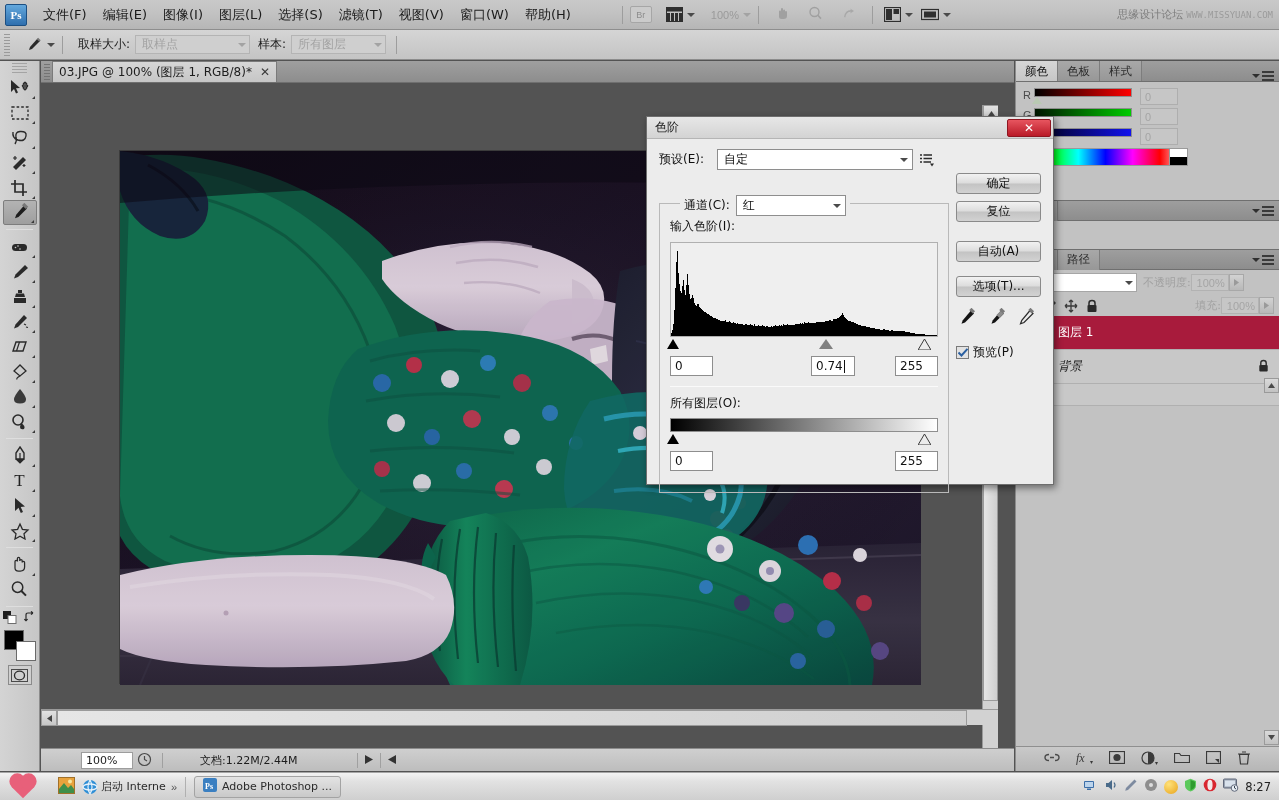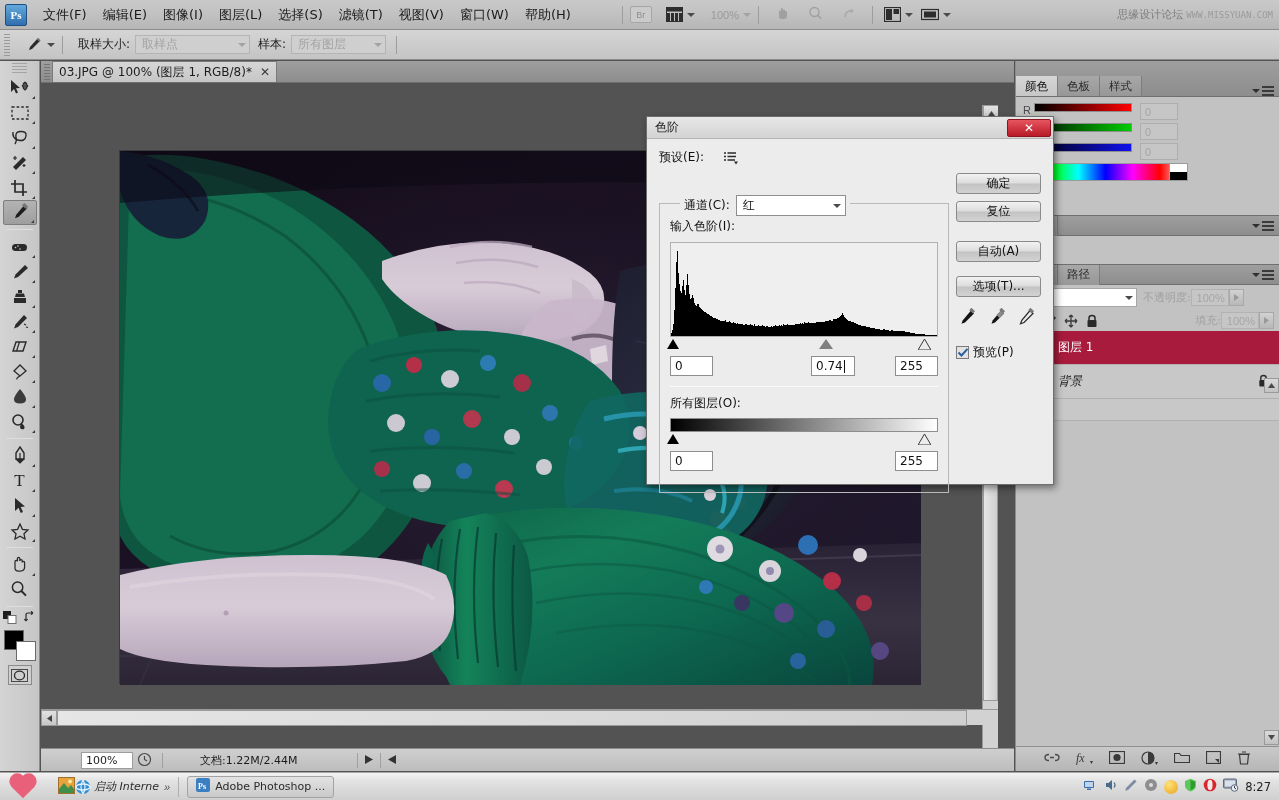--- a/index.html
+++ b/index.html
@@ -127,21 +127,21 @@
     background:#d2d2d2; border-left:1px solid #9a9a9a;}
   .hscroll { position:absolute; left:0; bottom:23px; width:957px; height:16px;
     background:#d2d2d2; border-top:1px solid #9a9a9a;}
   .sb-arrow { width:16px;height:16px; background:linear-gradient(to bottom,#e2e2e2,#c6c6c6);
     border:1px solid #9a9a9a; display:flex;align-items:center;justify-content:center;}
   .sb-thumb { background:linear-gradient(to right,#e6e6e6,#cfcfcf); border:1px solid #9a9a9a;}
 
   
   .rightpanel { position:absolute; left:1015px; top:61px; width:264px; height:710px;
     background:#c2c2c2; border-left:1px solid #8c8c8c;}
-  .p-tabrow { display:flex; align-items:flex-end; height:36px;
+  .p-tabrow { display:flex; align-items:flex-end; height:21px;
     background:linear-gradient(to bottom,#9e9e9e,#8d8d8d); border-bottom:1px solid #6f6f6f;}
   .p-tab { height:20px; padding:0 9px; display:flex;align-items:center;
     font-size:11.5px; color:#2a2a2a; background:linear-gradient(to bottom,#a8a8a8,#979797);
     border-right:1px solid #7d7d7d; font-family:"DejaVu Sans",sans-serif;}
   .p-tab.active { background:linear-gradient(to bottom,#d6d6d6,#c6c6c6); color:#111; }
   .p-menu { margin-left:auto; display:flex;align-items:center; padding-right:5px; gap:2px;}
   .hamb { width:12px;height:10px;
     background-image:repeating-linear-gradient(to bottom,#3a3a3a 0 2px,transparent 2px 4px);}
   .panelbody { background:#c2c2c2; padding:6px 7px; }
   .colrow { display:flex; align-items:flex-start; margin-bottom:3px; }
@@ -229,21 +229,21 @@
     display:flex;align-items:center;justify-content:center;}
 
   
   .taskbar { position:absolute; left:0; bottom:0; width:1279px; height:28px;
     background:linear-gradient(to bottom,#f3f3f3 0%,#e2e2e2 30%,#cfcfcf 100%);
     border-top:1px solid #a6a6a6; display:flex; align-items:center; }
   .startbtn { width:46px;height:26px; display:flex;align-items:center;justify-content:center;}
   .heart { width:16px;height:16px; background:#e8607a; transform:rotate(-45deg); position:relative;}
   .heart:before,.heart:after{content:"";position:absolute;width:16px;height:16px;background:#e8607a;border-radius:50%;}
   .heart:before{top:-8px;left:0;} .heart:after{top:0;left:8px;}
-  .qlaunch { display:flex; align-items:center; gap:0; margin-left:12px;font-style:italic;}
+  .qlaunch { display:flex; align-items:center; gap:7px; margin-left:12px;}
   .tb-task { height:22px; background:linear-gradient(to bottom,#e3e3e3,#c9c9c9);
     border:1px solid #a3a3a3; border-radius:3px; display:flex;align-items:center;
     padding:0 8px; font-size:11px; color:#2b2b2b; gap:5px;
     font-family:"DejaVu Sans",sans-serif;}
   .tray { margin-left:auto; display:flex; align-items:center; gap:6px; padding-right:8px;}
   .clock { font-size:11.5px; color:#222; font-family:"DejaVu Sans",sans-serif;}
   .tray-dot { width:14px;height:14px; border-radius:50%; }
 </style>
 </head>
 <body>
@@ -926,20 +926,24 @@
   <div class="dialog">
     <div class="dlg-title">
       <span>色阶</span>
       <div class="dlg-close">✕</div>
     </div>
 
     <div class="dlg-body">
 
       <div class="row">
         <span class="dlbl" style="width:58px">预设(E):</span>
+        <div class="combo" style="width:196px">
+          <span>自定</span>
+          <span class="caret"></span>
+        </div>
         <span class="preset-ico">
           <svg width="15" height="14" viewBox="0 0 15 14">
               <path d="M0 2 L2 2 M0 5.5 L2 5.5 M0 9 L2 9 M3.5 2 L12 2 M3.5 5.5 L12 5.5 M3.5 9 L11 9" stroke="#2a2a2a" stroke-width="1.4"></path>
               <path d="M10 10.5 L14 10.5 L12 13.5Z" fill="#2a2a2a"></path>
             </svg>
         </span>
       </div>
 
       <div class="group">
         <div class="grp-inner">

